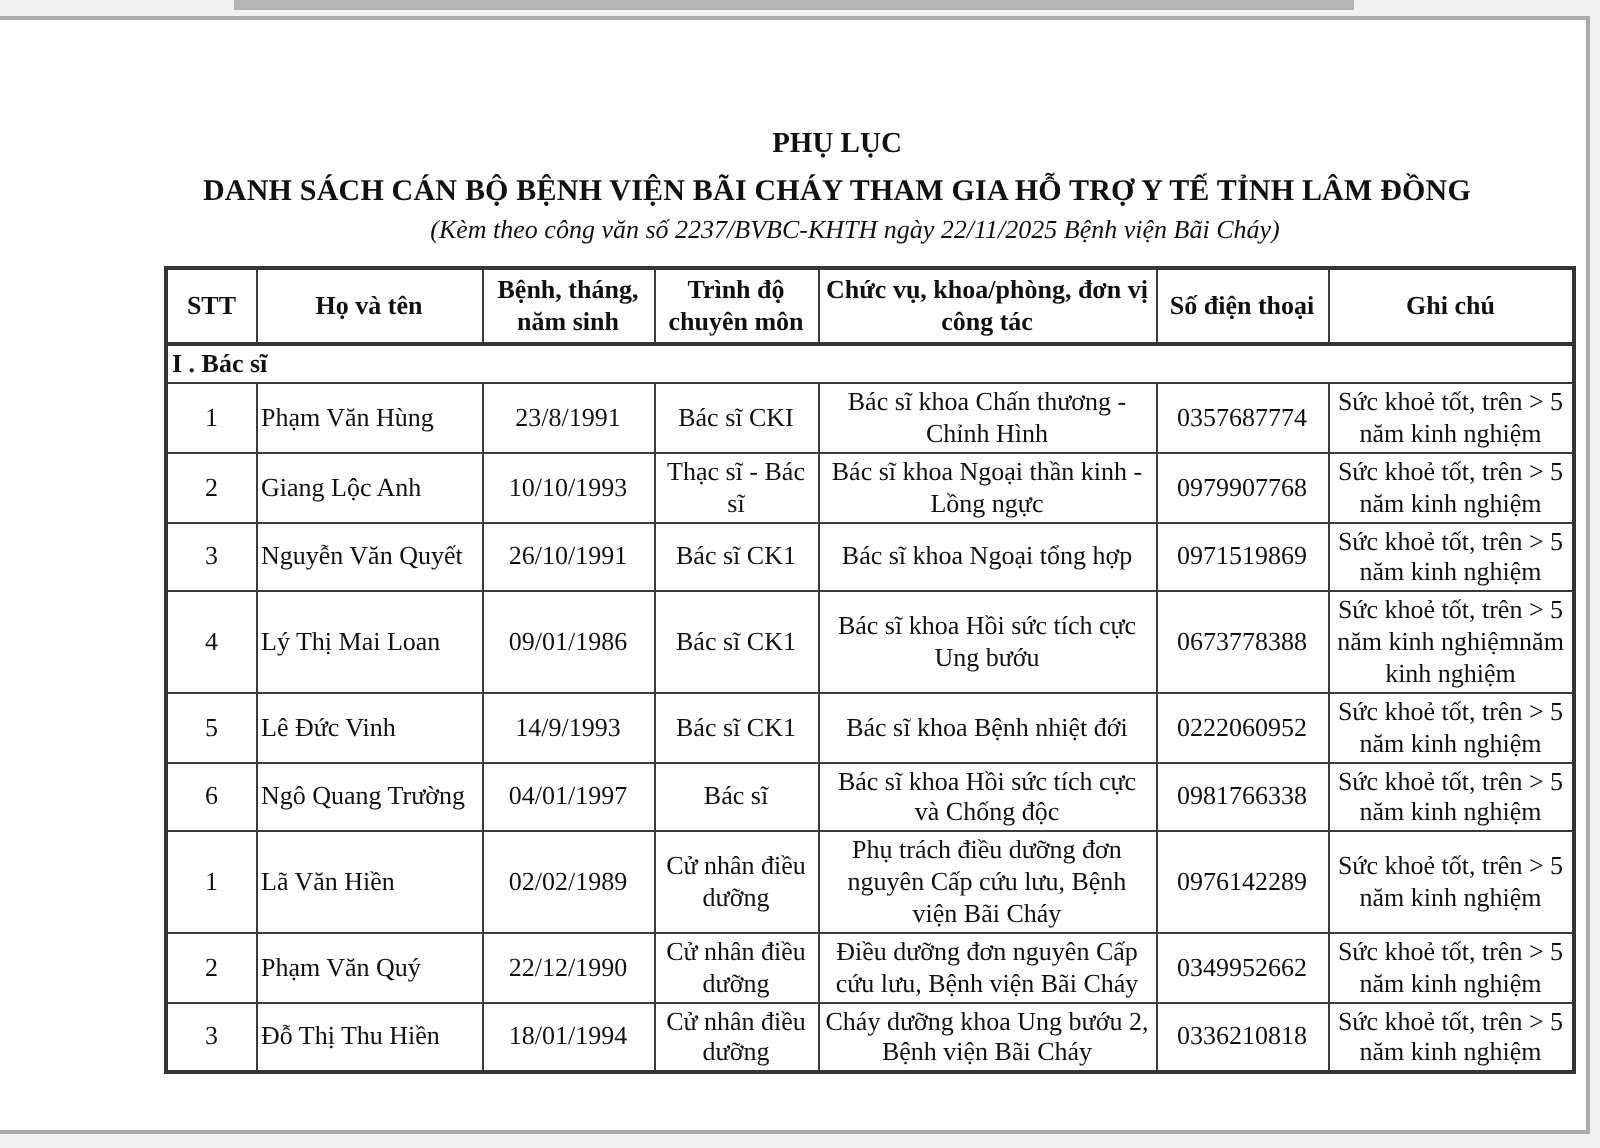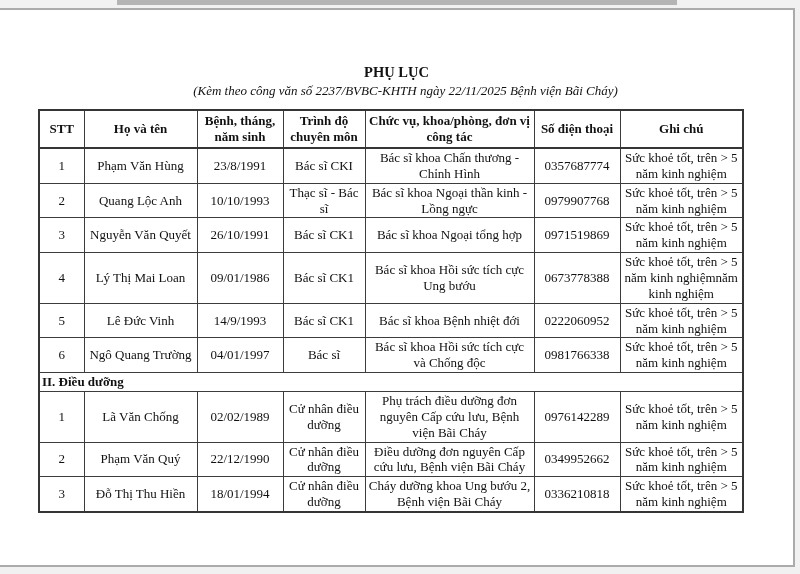--- a/index.html
+++ b/index.html
@@ -24,20 +24,21 @@
     position: absolute;
     left: 0;
     top: 8px;
     width: 795px;
     height: 559px;
     box-sizing: border-box;
     background: #ffffff;
     border: 2px solid #ababab;
     border-left: none;
     overflow: hidden;
+    padding-left: 44px;
   }
   .doc {
     padding-top: 55px;
   }
   .doc-title {
     text-align: center;
     font-weight: bold;
     font-size: 14.5px;
     line-height: 1.1;
   }
@@ -79,31 +80,32 @@
     padding: 2px 1px;
   }
   td.section-cell {
     font-weight: bold;
     text-align: left;
     padding: 1px 5px;
     border-top: 2px solid #353535;
     border-bottom: 2px solid #353535;
   }
   td.c0, td.c2, td.c3, td.c4, td.c5, td.c6 { text-align: center; }
-  td.c1 { text-align: center; padding-left: 8px; padding-right: 4px; }
+  td.c1 { text-align: left; padding-left: 8px; padding-right: 4px; }
   tr.data-row { height: 33px; }
 </style>
 </head>
 <body>
 
 <div class="window-top-edge"></div>
 
 <div class="page">
   <div class="doc">
     <div class="doc-title">PHỤ LỤC</div>
+    <div class="doc-heading">DANH SÁCH CÁN BỘ BỆNH VIỆN BÃI CHÁY THAM GIA HỖ TRỢ Y TẾ TỈNH LÂM ĐỒNG</div>
     <div class="doc-subheading">(Kèm theo công văn số 2237/BVBC-KHTH ngày 22/11/2025 Bệnh viện Bãi Cháy)</div>
 
     <table class="staff">
       <colgroup>
         <col style="width:45px">
         <col style="width:113px">
         <col style="width:86px">
         <col style="width:82px">
         <col style="width:169px">
         <col style="width:86px">
@@ -114,32 +116,35 @@
           <th>STT</th>
           <th>Họ và tên</th>
           <th>Bệnh, tháng, năm sinh</th>
           <th>Trình độ chuyên môn</th>
           <th>Chức vụ, khoa/phòng, đơn vị công tác</th>
           <th>Số điện thoại</th>
           <th>Ghi chú</th>
         </tr>
       </thead>
       <tbody>
+          <tr>
+            <td colspan="7" class="section-cell">I . Bác sĩ</td>
+          </tr>
           <tr class="data-row">
             <td class="c0">1</td>
             <td class="c1">Phạm Văn Hùng</td>
             <td class="c2">23/8/1991</td>
             <td class="c3">Bác sĩ CKI</td>
             <td class="c4">Bác sĩ khoa Chấn thương - Chỉnh Hình</td>
             <td class="c5">0357687774</td>
             <td class="c6">Sức khoẻ tốt, trên &gt; 5 năm kinh nghiệm</td>
           </tr>
           <tr class="data-row">
             <td class="c0">2</td>
-            <td class="c1">Quang Lộc Anh</td>
+            <td class="c1">Giang Lộc Anh</td>
             <td class="c2">10/10/1993</td>
             <td class="c3">Thạc sĩ - Bác sĩ</td>
             <td class="c4">Bác sĩ khoa Ngoại thần kinh - Lồng ngực</td>
             <td class="c5">0979907768</td>
             <td class="c6">Sức khoẻ tốt, trên &gt; 5 năm kinh nghiệm</td>
           </tr>
           <tr class="data-row">
             <td class="c0">3</td>
             <td class="c1">Nguyễn Văn Quyết</td>
             <td class="c2">26/10/1991</td>
@@ -168,26 +173,23 @@
           </tr>
           <tr class="data-row">
             <td class="c0">6</td>
             <td class="c1">Ngô Quang Trường</td>
             <td class="c2">04/01/1997</td>
             <td class="c3">Bác sĩ</td>
             <td class="c4">Bác sĩ khoa Hồi sức tích cực và Chống độc</td>
             <td class="c5">0981766338</td>
             <td class="c6">Sức khoẻ tốt, trên &gt; 5 năm kinh nghiệm</td>
           </tr>
-          <tr>
-            <td colspan="7" class="section-cell">II. Điều dưỡng</td>
-          </tr>
           <tr class="data-row">
             <td class="c0">1</td>
-            <td class="c1">Lã Văn Chống</td>
+            <td class="c1">Lã Văn Hiền</td>
             <td class="c2">02/02/1989</td>
             <td class="c3">Cử nhân điều dưỡng</td>
             <td class="c4">Phụ trách điều dưỡng đơn nguyên Cấp cứu lưu, Bệnh viện Bãi Cháy</td>
             <td class="c5">0976142289</td>
             <td class="c6">Sức khoẻ tốt, trên &gt; 5 năm kinh nghiệm</td>
           </tr>
           <tr class="data-row">
             <td class="c0">2</td>
             <td class="c1">Phạm Văn Quý</td>
             <td class="c2">22/12/1990</td>

